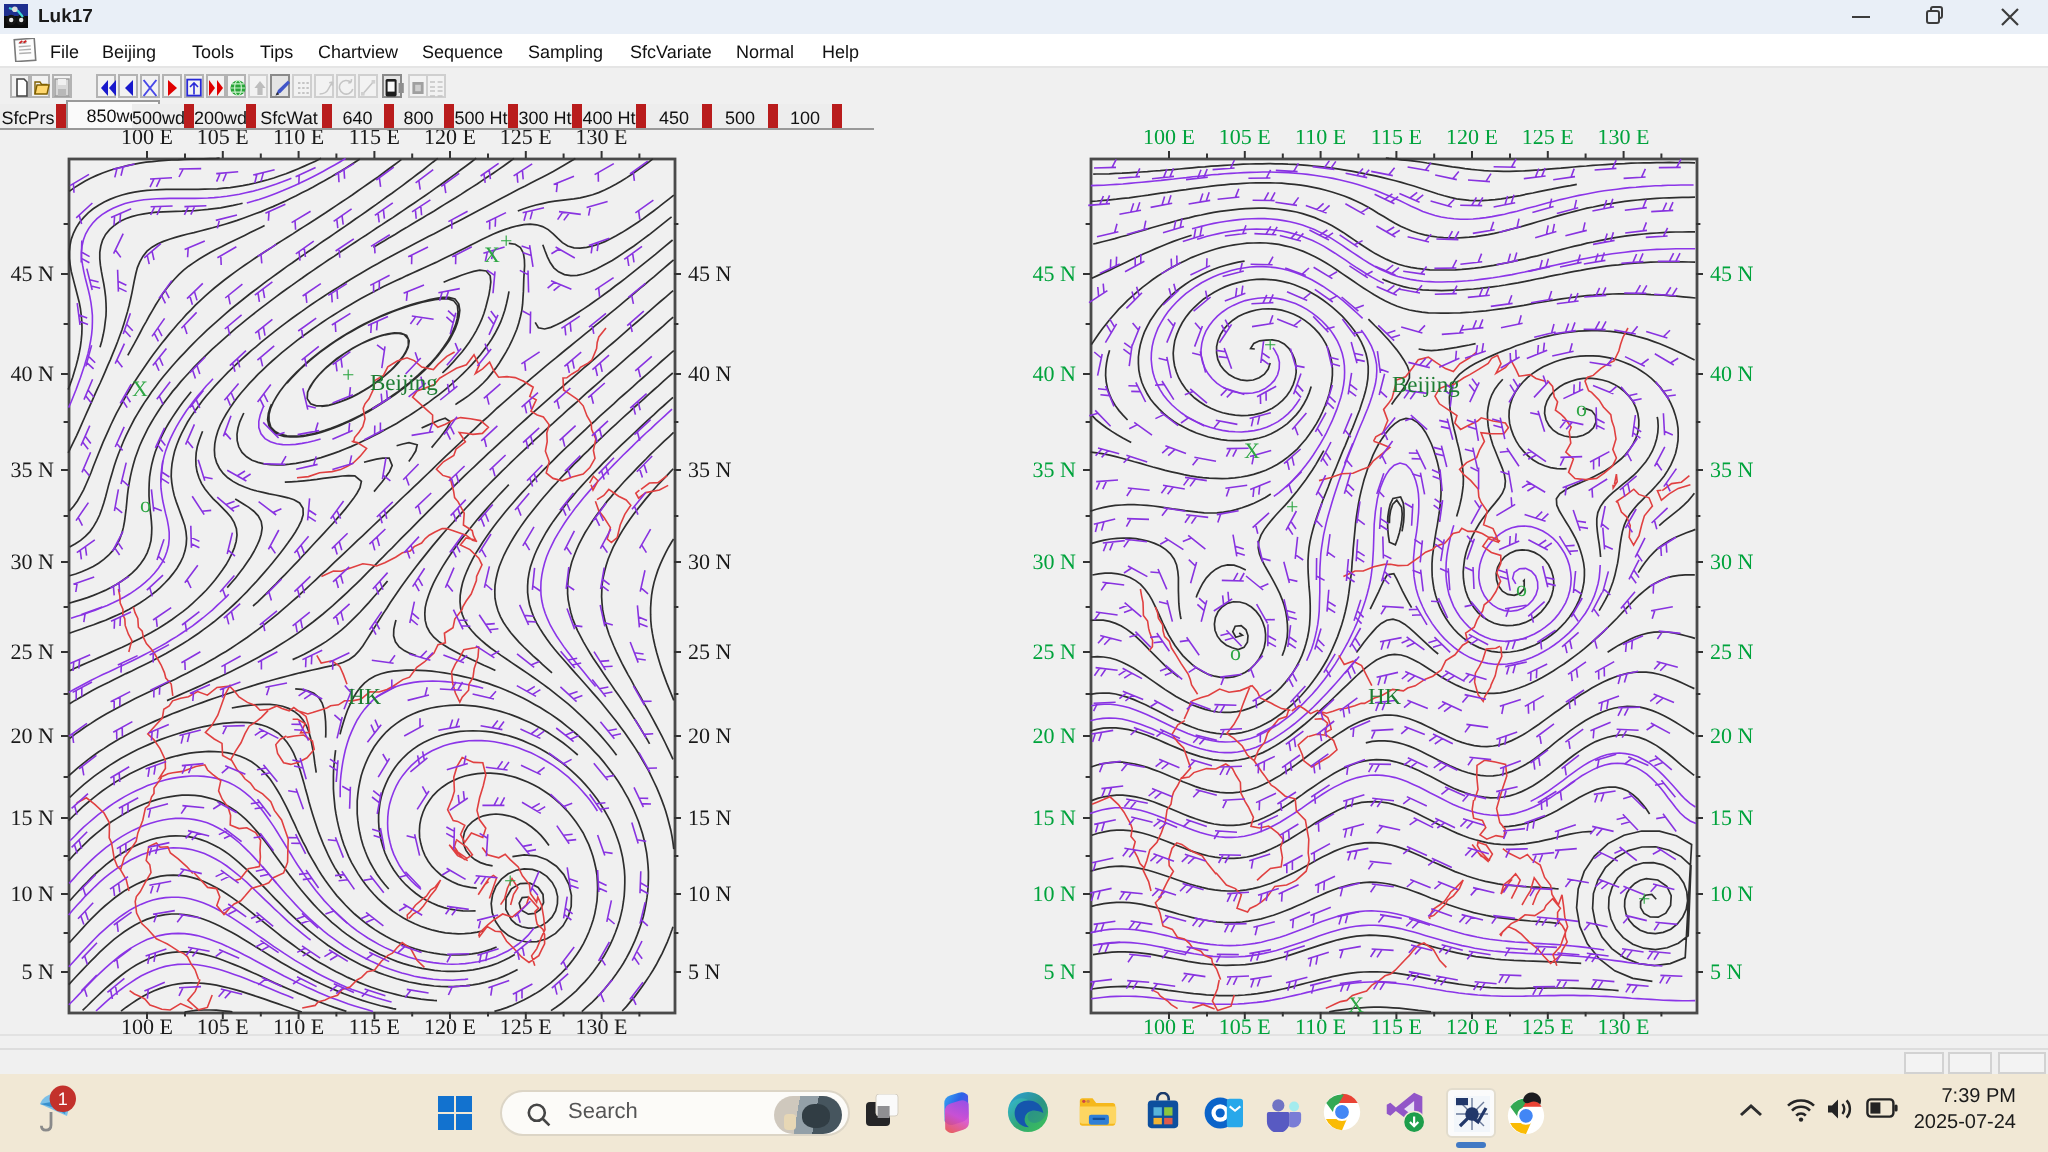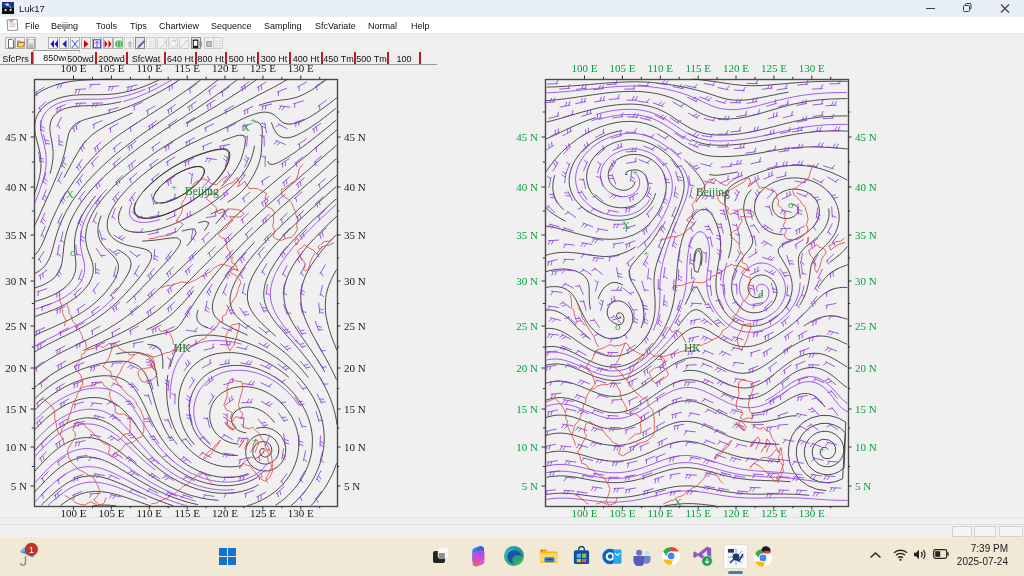--- a/index.html
+++ b/index.html
@@ -1,30 +1,30 @@
 <!DOCTYPE html>
 <html><head>
 <meta charset="utf-8">
 <style>
 * { margin:0; padding:0; box-sizing:border-box; }
 html,body { width:1024px; height:576px; overflow:hidden; font-family:"Liberation Sans", sans-serif; background:#f0f0f0; }
 #app { position:absolute; left:0; top:0; width:1024px; height:537px; background:#f0f0f0; }
 
-#titlebar { position:absolute; left:0; top:0; width:1024px; height:17px; background:#e9eff7; }
+#titlebar { position:absolute; left:0; top:0; width:1024px; height:17px; background:#e9eff7;font-weight:bold; }
 #titletext { position:absolute; left:19px; top:3px; font-size:9.5px; color:#1a1a1a; }
 .winbtn { position:absolute; top:0; width:38px; height:17px; }
 
 #menubar { position:absolute; left:0; top:17px; width:1024px; height:16px; background:#ffffff; font-size:9px; color:#111; }
 #menubar span { position:absolute; top:4px; }
 
 #toolbar { position:absolute; left:0; top:33px; width:1024px; height:18px; background:#f0f0f0; border-top:1px solid #e5e5e5; border-bottom:1px solid #dadada; }
 .tbtn { position:absolute; top:3px; width:10px; height:12px; border:1px solid #b3b3b3; background:#f2f2f2; }
 
 #tabbar { position:absolute; left:0; top:50px; width:1024px; height:15px; background:#f0f0f0; font-size:9px; color:#111; }
-.tab { position:absolute; top:2px; height:13px; border-right:2px solid #b91c1c; background:#ededed; text-align:center; padding-top:2px; overflow:hidden; }
+.tab { position:absolute; top:2px; height:13px; border-right:5px solid #b91c1c; background:#ededed; text-align:center; padding-top:2px; overflow:hidden; }
 .tab.sel { background:#fafafa; top:0; height:15px; border:1px solid #9a9a9a; border-bottom:none; }
 #tabline { position:absolute; left:0; top:64px; width:437px; border-top:1px solid #999; border-right:1px solid #999; height:2px; }
 
 #maparea { position:absolute; left:0; top:65px; width:884px; height:452px; background:#f0f0f0; }
 #clientline { position:absolute; left:0; top:517px; width:1024px; border-top:1px solid #e2e2e2; }
 
 #statusbar { position:absolute; left:0; top:524px; width:1024px; height:13px; background:#f0f0f0; border-top:1px solid #ddd; font-size:10px; color:#111; }
 #statusbar .txt { position:absolute; left:3px; top:1px; font-size:10px; letter-spacing:-0.12px; }
 .spanel { position:absolute; top:1px; height:11px; border:1px solid #d2d2d2; background:#f3f3f3; }
 
@@ -317,20 +317,31 @@
  <path d="M7.5 15 v6.5 q0 2.6-2.6 2.6 q-2.2 0-2.2-2.2" stroke="#8a8a8a" stroke-width="1.4" fill="none"></path>
  <circle cx="13.4" cy="8.4" r="6.6" fill="#c3312c"></circle>
  <text x="13.4" y="11.6" text-anchor="middle" font-size="9" fill="#fff" font-family="Liberation Sans">1</text>
 </svg>
 <svg style="position:absolute;left:219px;top:548px;top:11px" width="17" height="17" viewBox="0 0 17 17">
  <rect x="0" y="0" width="8" height="8" fill="#1272cf"></rect>
         <rect x="9" y="0" width="8" height="8" fill="#1272cf"></rect>
  <rect x="0" y="9" width="8" height="8" fill="#1272cf"></rect>
         <rect x="9" y="9" width="8" height="8" fill="#1272cf"></rect>
 </svg>
+<div style="position:absolute;left:250px;top:8px;width:175px;height:23px;background:#fcfbf8;border:1px solid #dcd5c6;border-radius:12px;">
+ <svg style="position:absolute;left:12px;top:4.5px" width="13" height="13" viewBox="0 0 13 13">
+          <circle cx="5.4" cy="5.4" r="4" fill="none" stroke="#454545" stroke-width="1.3"></circle>
+          <line x1="8.5" y1="8.5" x2="11.7" y2="11.7" stroke="#454545" stroke-width="1.3"></line>
+        </svg>
+ <span style="position:absolute;left:33px;top:4px;font-size:11px;color:#555">Search</span>
+ <div style="position:absolute;right:3px;top:2px;width:34px;height:19px;border-radius:10px;overflow:hidden;background:linear-gradient(100deg,#cfc8bd 0 35%,#93a0a8 35% 60%,#46555e 60% 100%)">
+  <div style="position:absolute;left:5px;top:9px;width:6px;height:8px;background:#e7d7b5;border-radius:2px"></div>
+  <div style="position:absolute;left:14px;top:4px;width:14px;height:12px;background:#313d44;border-radius:45%"></div>
+ </div>
+</div>
 <svg style="position:absolute;left:433px;top:10px" width="17" height="18" viewBox="0 0 17 18">
  <rect x="0" y="4" width="12" height="12" rx="2" fill="#252527"></rect>
  <rect x="5" y="0" width="11" height="11" rx="1.5" fill="#fafafa" stroke="#d5cfc2" stroke-width="0.5"></rect>
  <rect x="5.8" y="6" width="6" height="6" fill="#8f8f92"></rect>
 </svg>
 <svg style="position:absolute;left:468px;top:8px" width="22" height="22" viewBox="0 0 24 24">
  <defs>
           <linearGradient id="cop1" x1="0" y1="0" x2="1" y2="1">
             <stop offset="0" stop-color="#3db7f2"></stop>
             <stop offset=".45" stop-color="#2a64e8"></stop>

